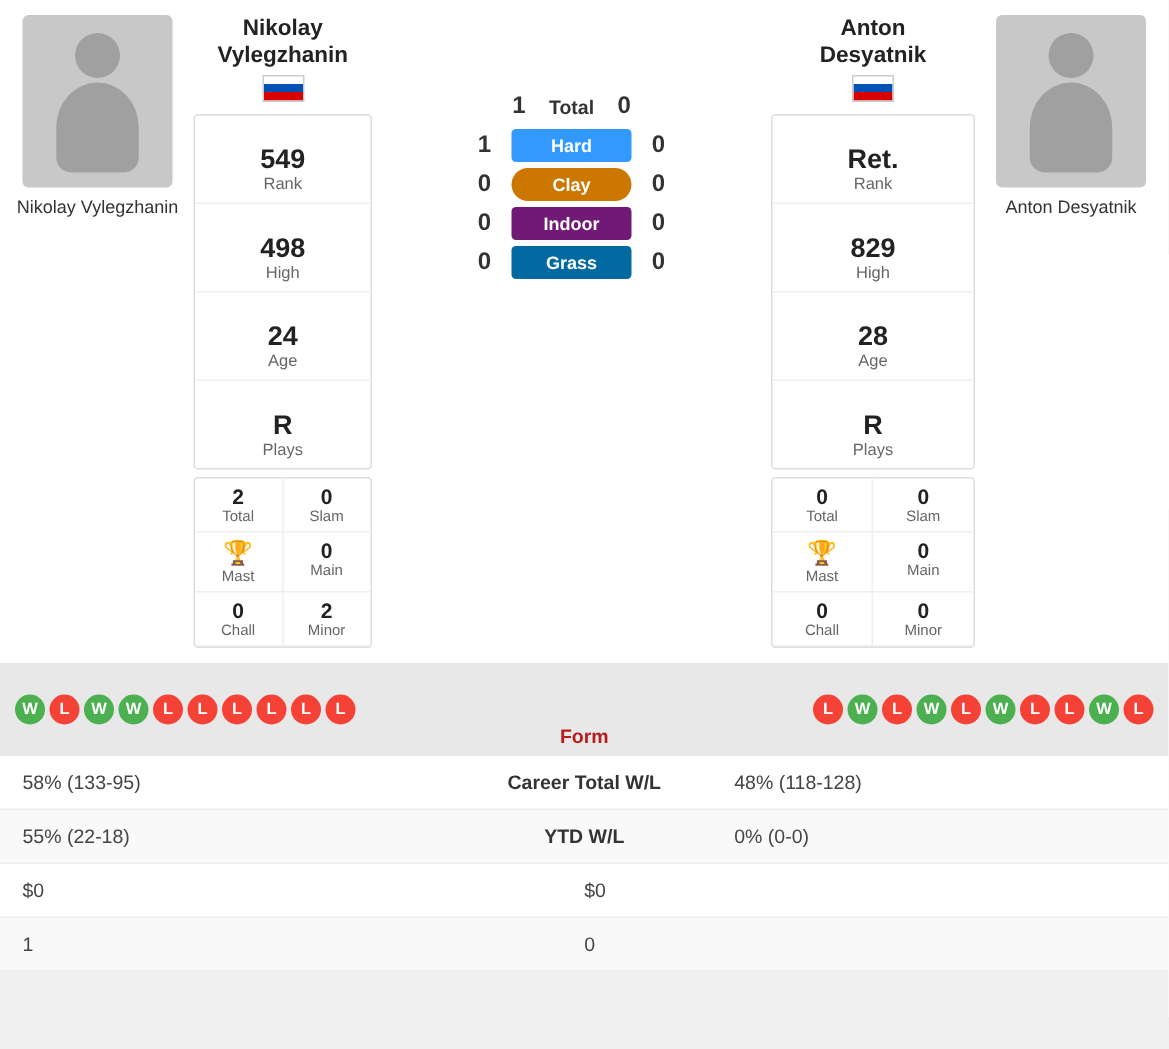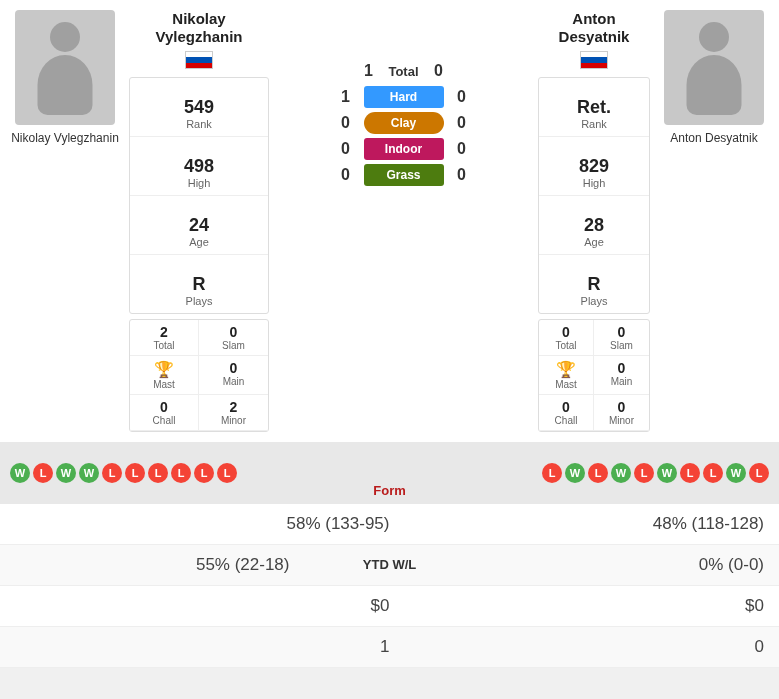--- a/index.html
+++ b/index.html
@@ -62,21 +62,21 @@
       text-align: center;
       margin-top: 6px;
       color: #333;
       font-weight: normal;
     }
 
     
     .stats-block {
       display: flex;
       flex-direction: column;
-      width: 140px;
+      width: 119px;
       flex-shrink: 0;
     }
 
     .player-name-top {
       font-size: 15px;
       font-weight: bold;
       text-align: center;
       margin-bottom: 4px;
       color: #222;
       line-height: 1.2;
@@ -206,28 +206,28 @@
       font-size: 12px;
       font-weight: bold;
       padding: 4px 16px;
       width: 80px;
       text-align: center;
       border-radius: 3px;
     }
 
     .surface-hard { background: #3399ff; }
     .surface-clay { background: #cc7700; border-radius: 11px; }
-    .surface-indoor { background: #be185d; }
-    .surface-grass { background: #4d7c0f; }
+    .surface-indoor { background: #701a75; }
+    .surface-grass { background: #0369a1; }
 
     
     .right-stats-block {
       display: flex;
       flex-direction: column;
-      width: 112px;
+      width: 136px;
       flex-shrink: 0;
     }
 
     
     .bottom-section {
       background: #fff;
       margin-top: 0;
     }
 
     .form-row {
@@ -283,23 +283,23 @@
       font-size: 13px;
       font-weight: bold;
       color: #333;
       width: 200px;
       text-align: center;
       flex-shrink: 0;
     }
 
     .stats-row-value {
       flex: 1;
-      font-size: 17px;
+      font-size: 13px;
       color: #444;
-      text-align: right;
+      text-align: left;
     }
 
     .outer-layout {
       display: flex;
       flex-direction: row;
       align-items: flex-start;
       width: 100%;
       padding: 10px 5px;
       background: #fff;
     }
@@ -503,20 +503,21 @@
           <div class="form-badge form-l">L</div>
           <div class="form-badge form-l">L</div>
           <div class="form-badge form-w">W</div>
           <div class="form-badge form-l">L</div>
         </div>
     </div>
 
     <div id="stats-rows">
         <div class="stats-row">
     <span class="stats-row-value">58% (133-95)</span>
+    <span class="stats-row-label">Career Total W/L</span>
     <span class="stats-row-value">48% (118-128)</span>
   </div>
         <div class="stats-row">
     <span class="stats-row-value">55% (22-18)</span>
     <span class="stats-row-label">YTD W/L</span>
     <span class="stats-row-value">0% (0-0)</span>
   </div>
         <div class="stats-row">
     <span class="stats-row-value">$0</span>
     <span class="stats-row-value">$0</span>

